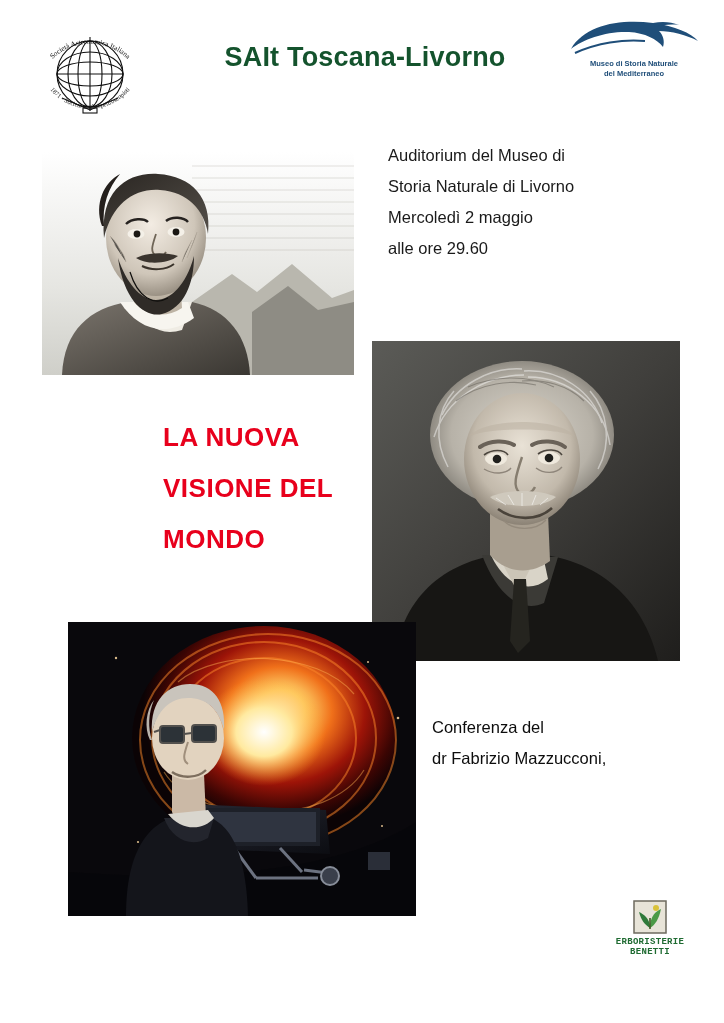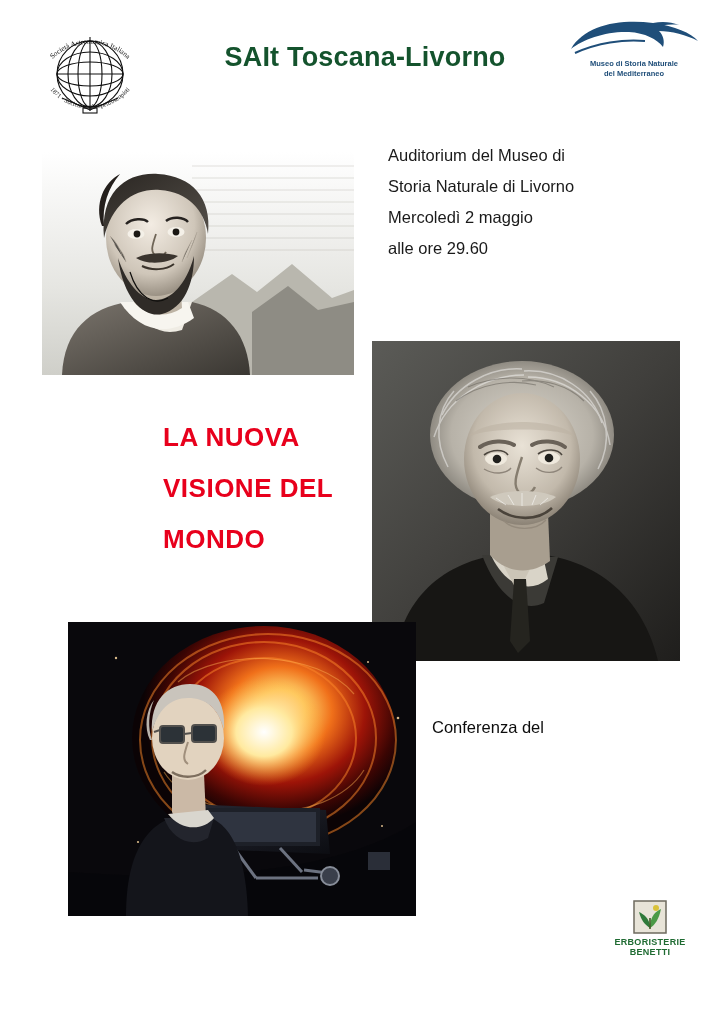--- a/index.html
+++ b/index.html
@@ -148,20 +148,21 @@
   }
   .speaker-block div { white-space: nowrap; }
 
   
   .sponsor {
     position: absolute;
     left: 600px;
     top: 900px;
     width: 100px;
     text-align: center;
+    font-family: Liberation Mono, monospace;
   }
   .sponsor .sponsor-mark {
     width: 34px;
     height: 34px;
     margin: 0 auto 3px auto;
     display: block;
   }
   .sponsor .sponsor-text {
     font-size: 9px;
     font-weight: bold;
@@ -464,20 +465,21 @@
 
       <path d="M120,120 C116,132 114,138 120,142" stroke="#a08f7c" stroke-width="2" fill="none"></path>
       <path d="M104,150 C114,157 130,156 138,148" stroke="#7d6e5e" stroke-width="2.4" fill="none"></path>
 
       <path d="M100,192 C112,208 134,210 146,196 L140,188 Z" fill="#d9d6ce"></path>
     </svg>
   </div>
 
   <div class="speaker-block">
     <div>Conferenza del</div>
+    <div>dr Fabrizio Mazzucconi,</div>
   </div>
 
   <div class="sponsor">
     <svg class="sponsor-mark" viewBox="0 0 34 34">
       <rect x="1" y="1" width="32" height="32" fill="#e8e4d8" stroke="#6d6a5e" stroke-width="1.5"></rect>
       <path d="M17,28 C17,18 10,14 6,12 C8,20 12,25 17,28 Z" fill="#2f7a3a"></path>
       <path d="M17,28 C17,16 23,11 28,9 C26,19 22,25 17,28 Z" fill="#4b9a46"></path>
       <path d="M17,29 L17,18" stroke="#3d5c25" stroke-width="1.6"></path>
       <circle cx="23" cy="8" r="3" fill="#d9c23a"></circle>
     </svg>

